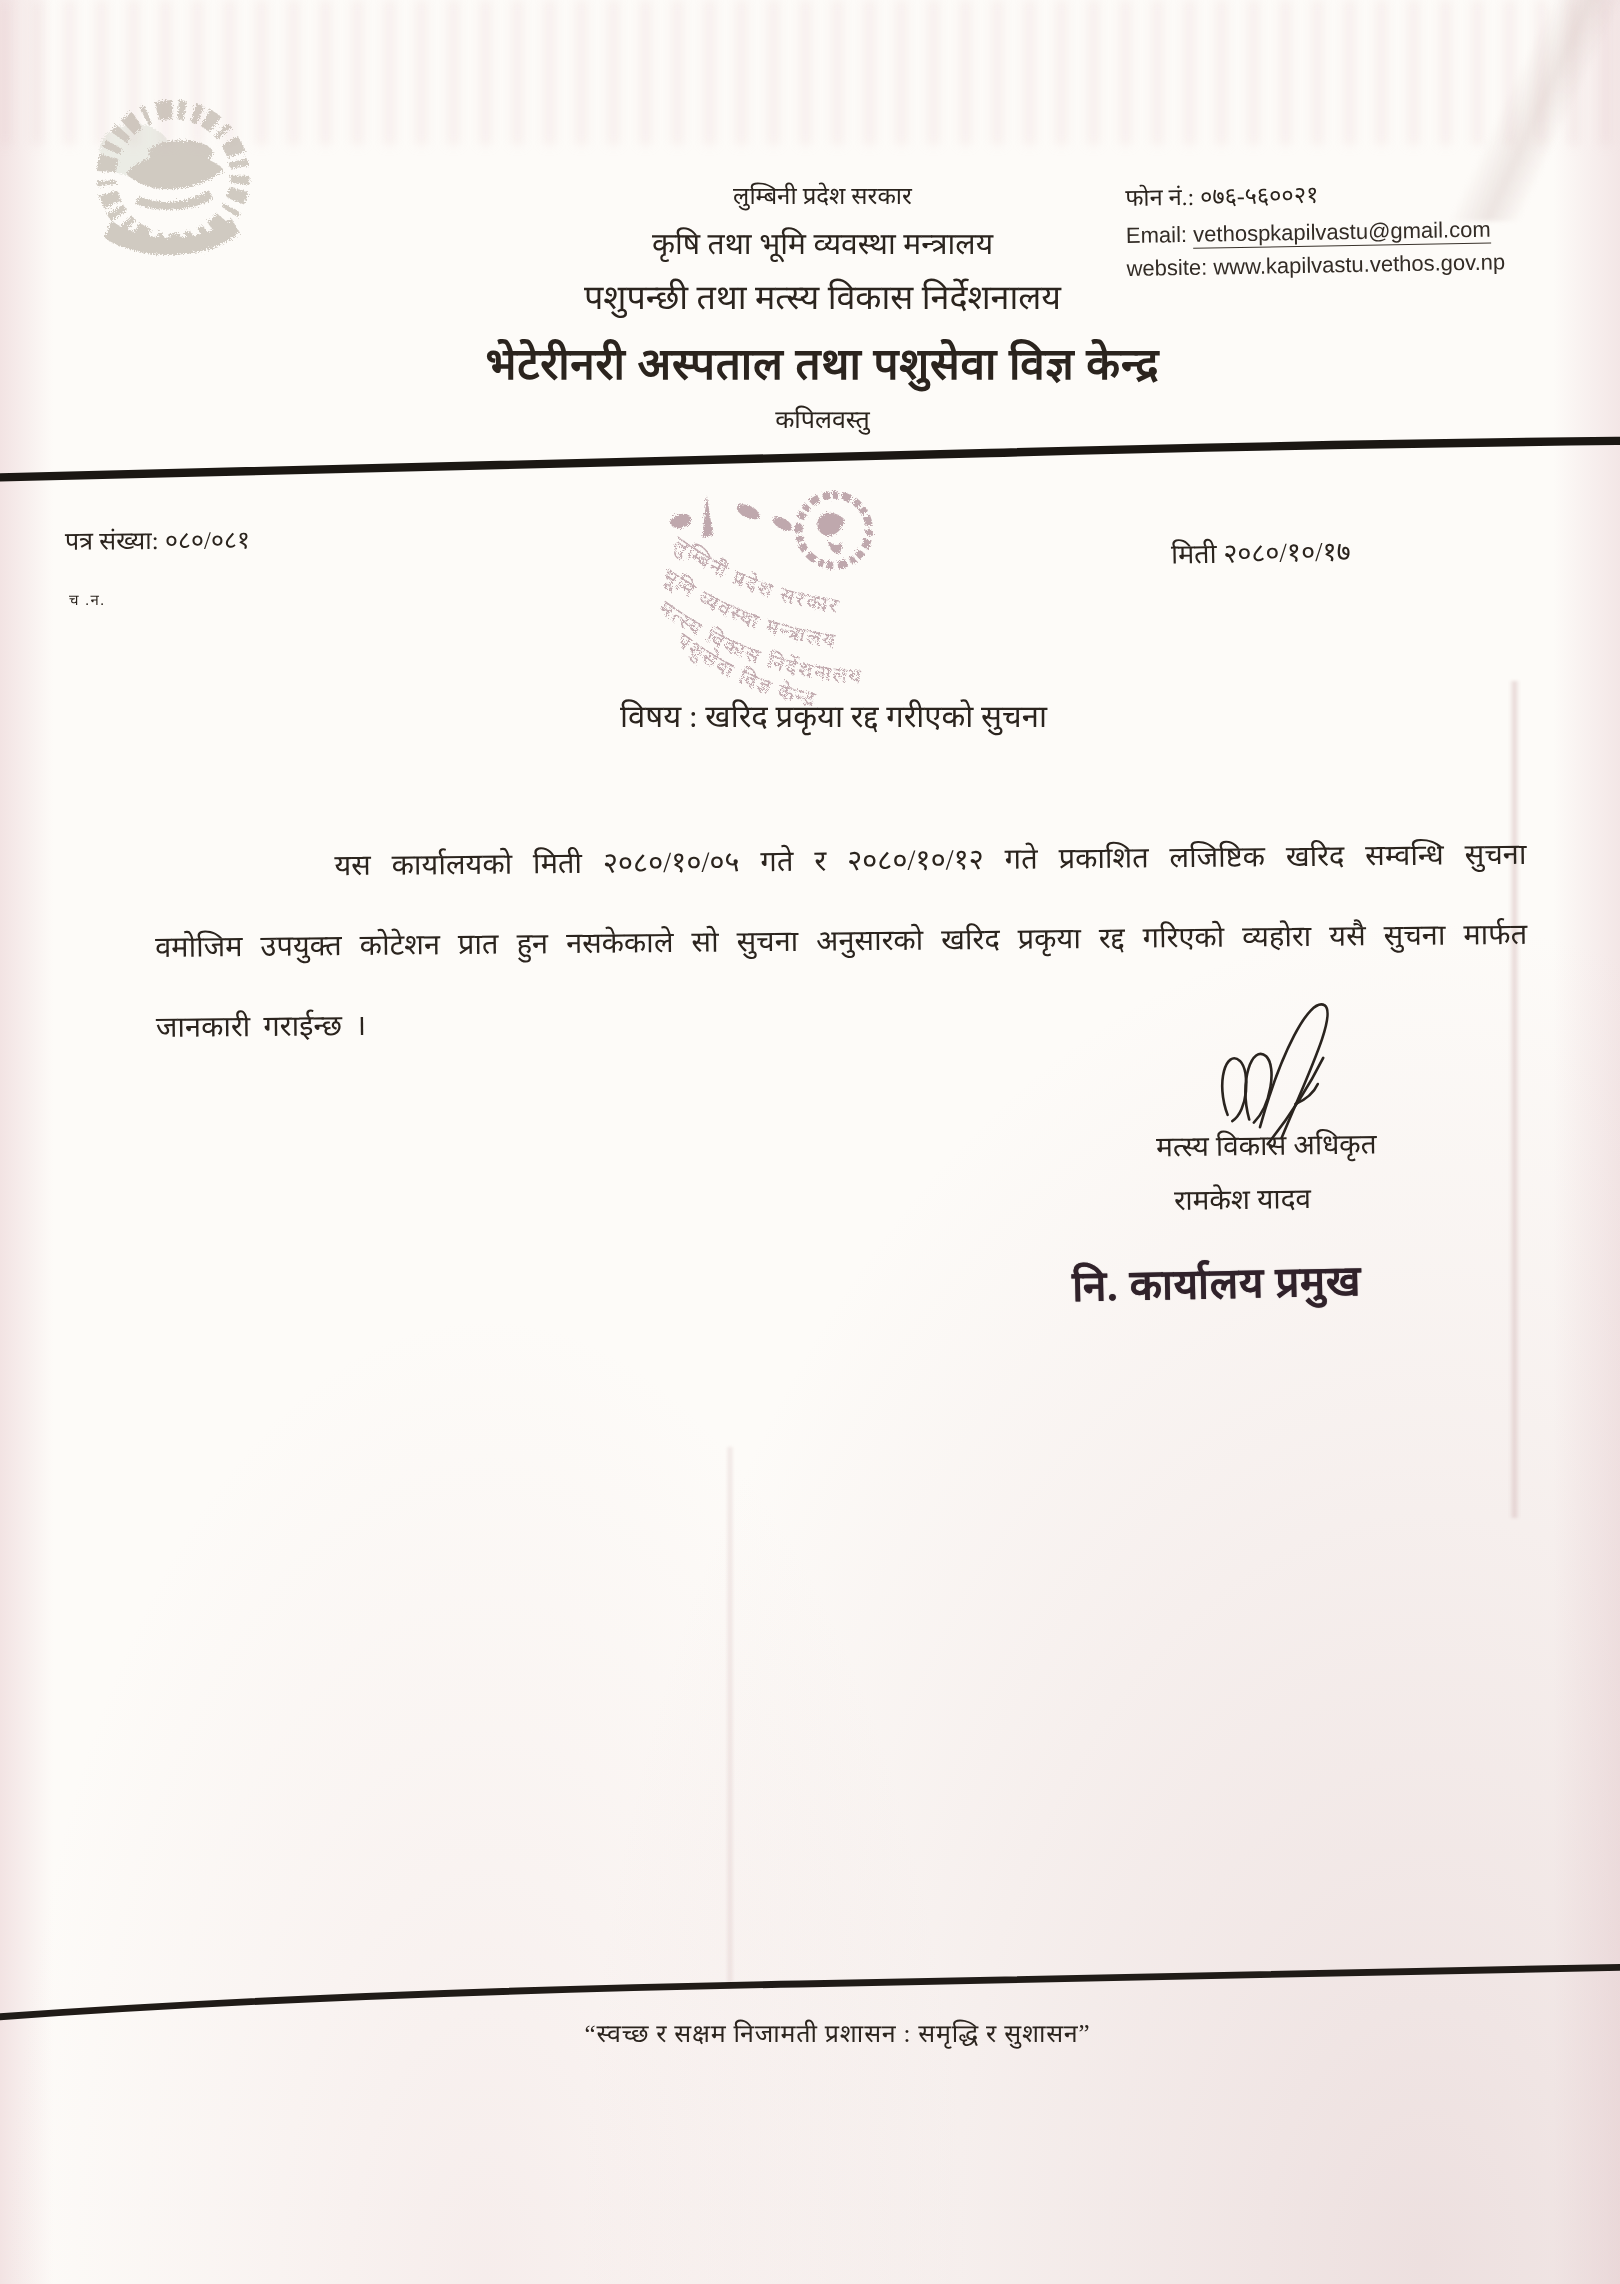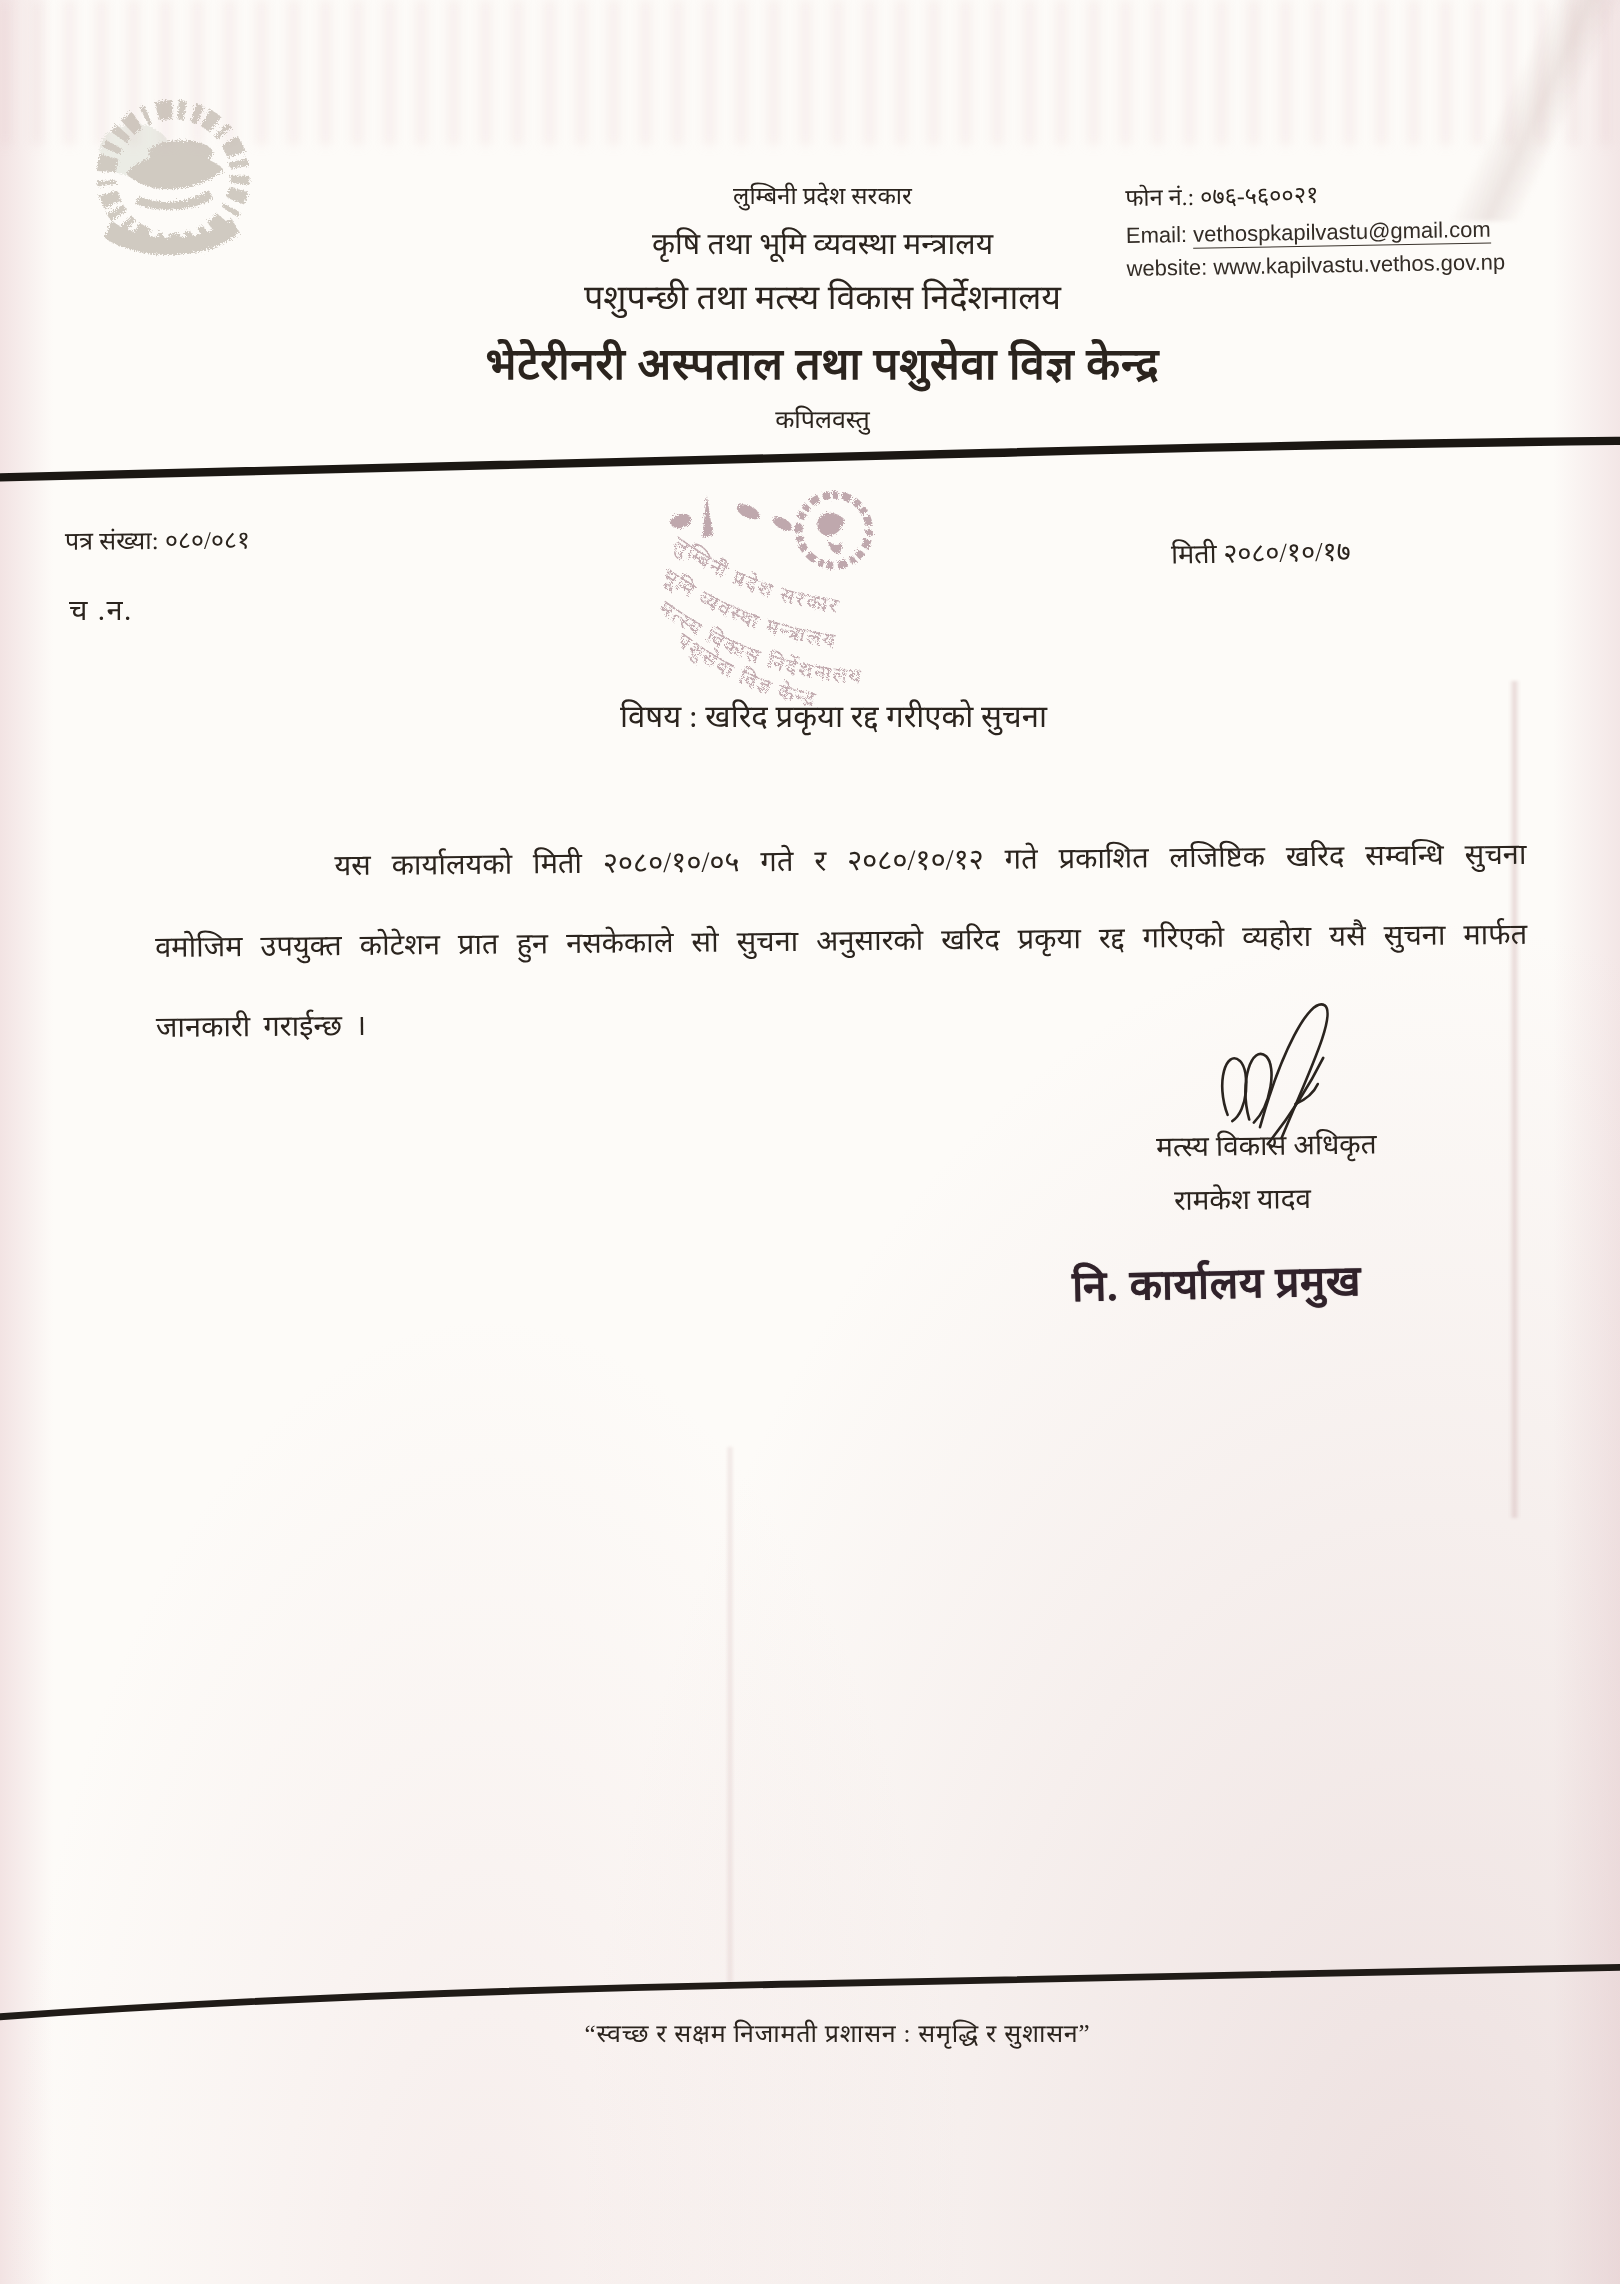--- a/index.html
+++ b/index.html
@@ -30,21 +30,21 @@
   .h-min{font-size:30px;margin-top:11.4px;}
   .h-dir{font-size:34px;margin-top:10px;}
   .h-off{font-size:44px;font-weight:bold;margin-top:13px;letter-spacing:0.8px;}
   .h-loc{font-size:25px;margin-top:8.4px;}
   .contact{left:1125px;top:181px;transform:rotate(-1deg);transform-origin:left top;}
   .c-phone{font-size:23.6px;margin-bottom:10px;}
   .c-row{font-family:"Liberation Sans","DejaVu Sans",sans-serif;font-size:22px;margin-bottom:6.9px;color:#332c26;}
   .c-email-val{border-bottom:1.5px solid #3a332c;padding-bottom:0.8px;}
   
   .refno{left:65px;top:522px;font-size:25px;transform:rotate(-0.4deg);}
-  .chn{left:69px;top:589px;font-size:29px;letter-spacing:1.5px;}
+  .chn{left:69px;top:589px;font-size:15px;letter-spacing:1.5px;}
   .date{left:1171px;top:533px;font-size:27px;transform:rotate(-1deg);}
   
   .subject{left:23px;top:694px;width:1621px;text-align:center;font-size:31px;}
   .body-par{left:154px;top:827px;width:1372px;font-size:29px;line-height:80px;
     text-align:justify;text-indent:180px;word-spacing:6px;
     transform:rotate(-0.55deg);transform-origin:left top;}
   
   .sig-title{left:1156px;top:1125px;font-size:28px;transform:rotate(-0.8deg);}
   .sig-name{left:1174px;top:1179px;font-size:28px;transform:rotate(-0.8deg);}
   .office-stamp{left:1072px;top:1253px;font-size:42px;font-weight:bold;color:#30222a;

